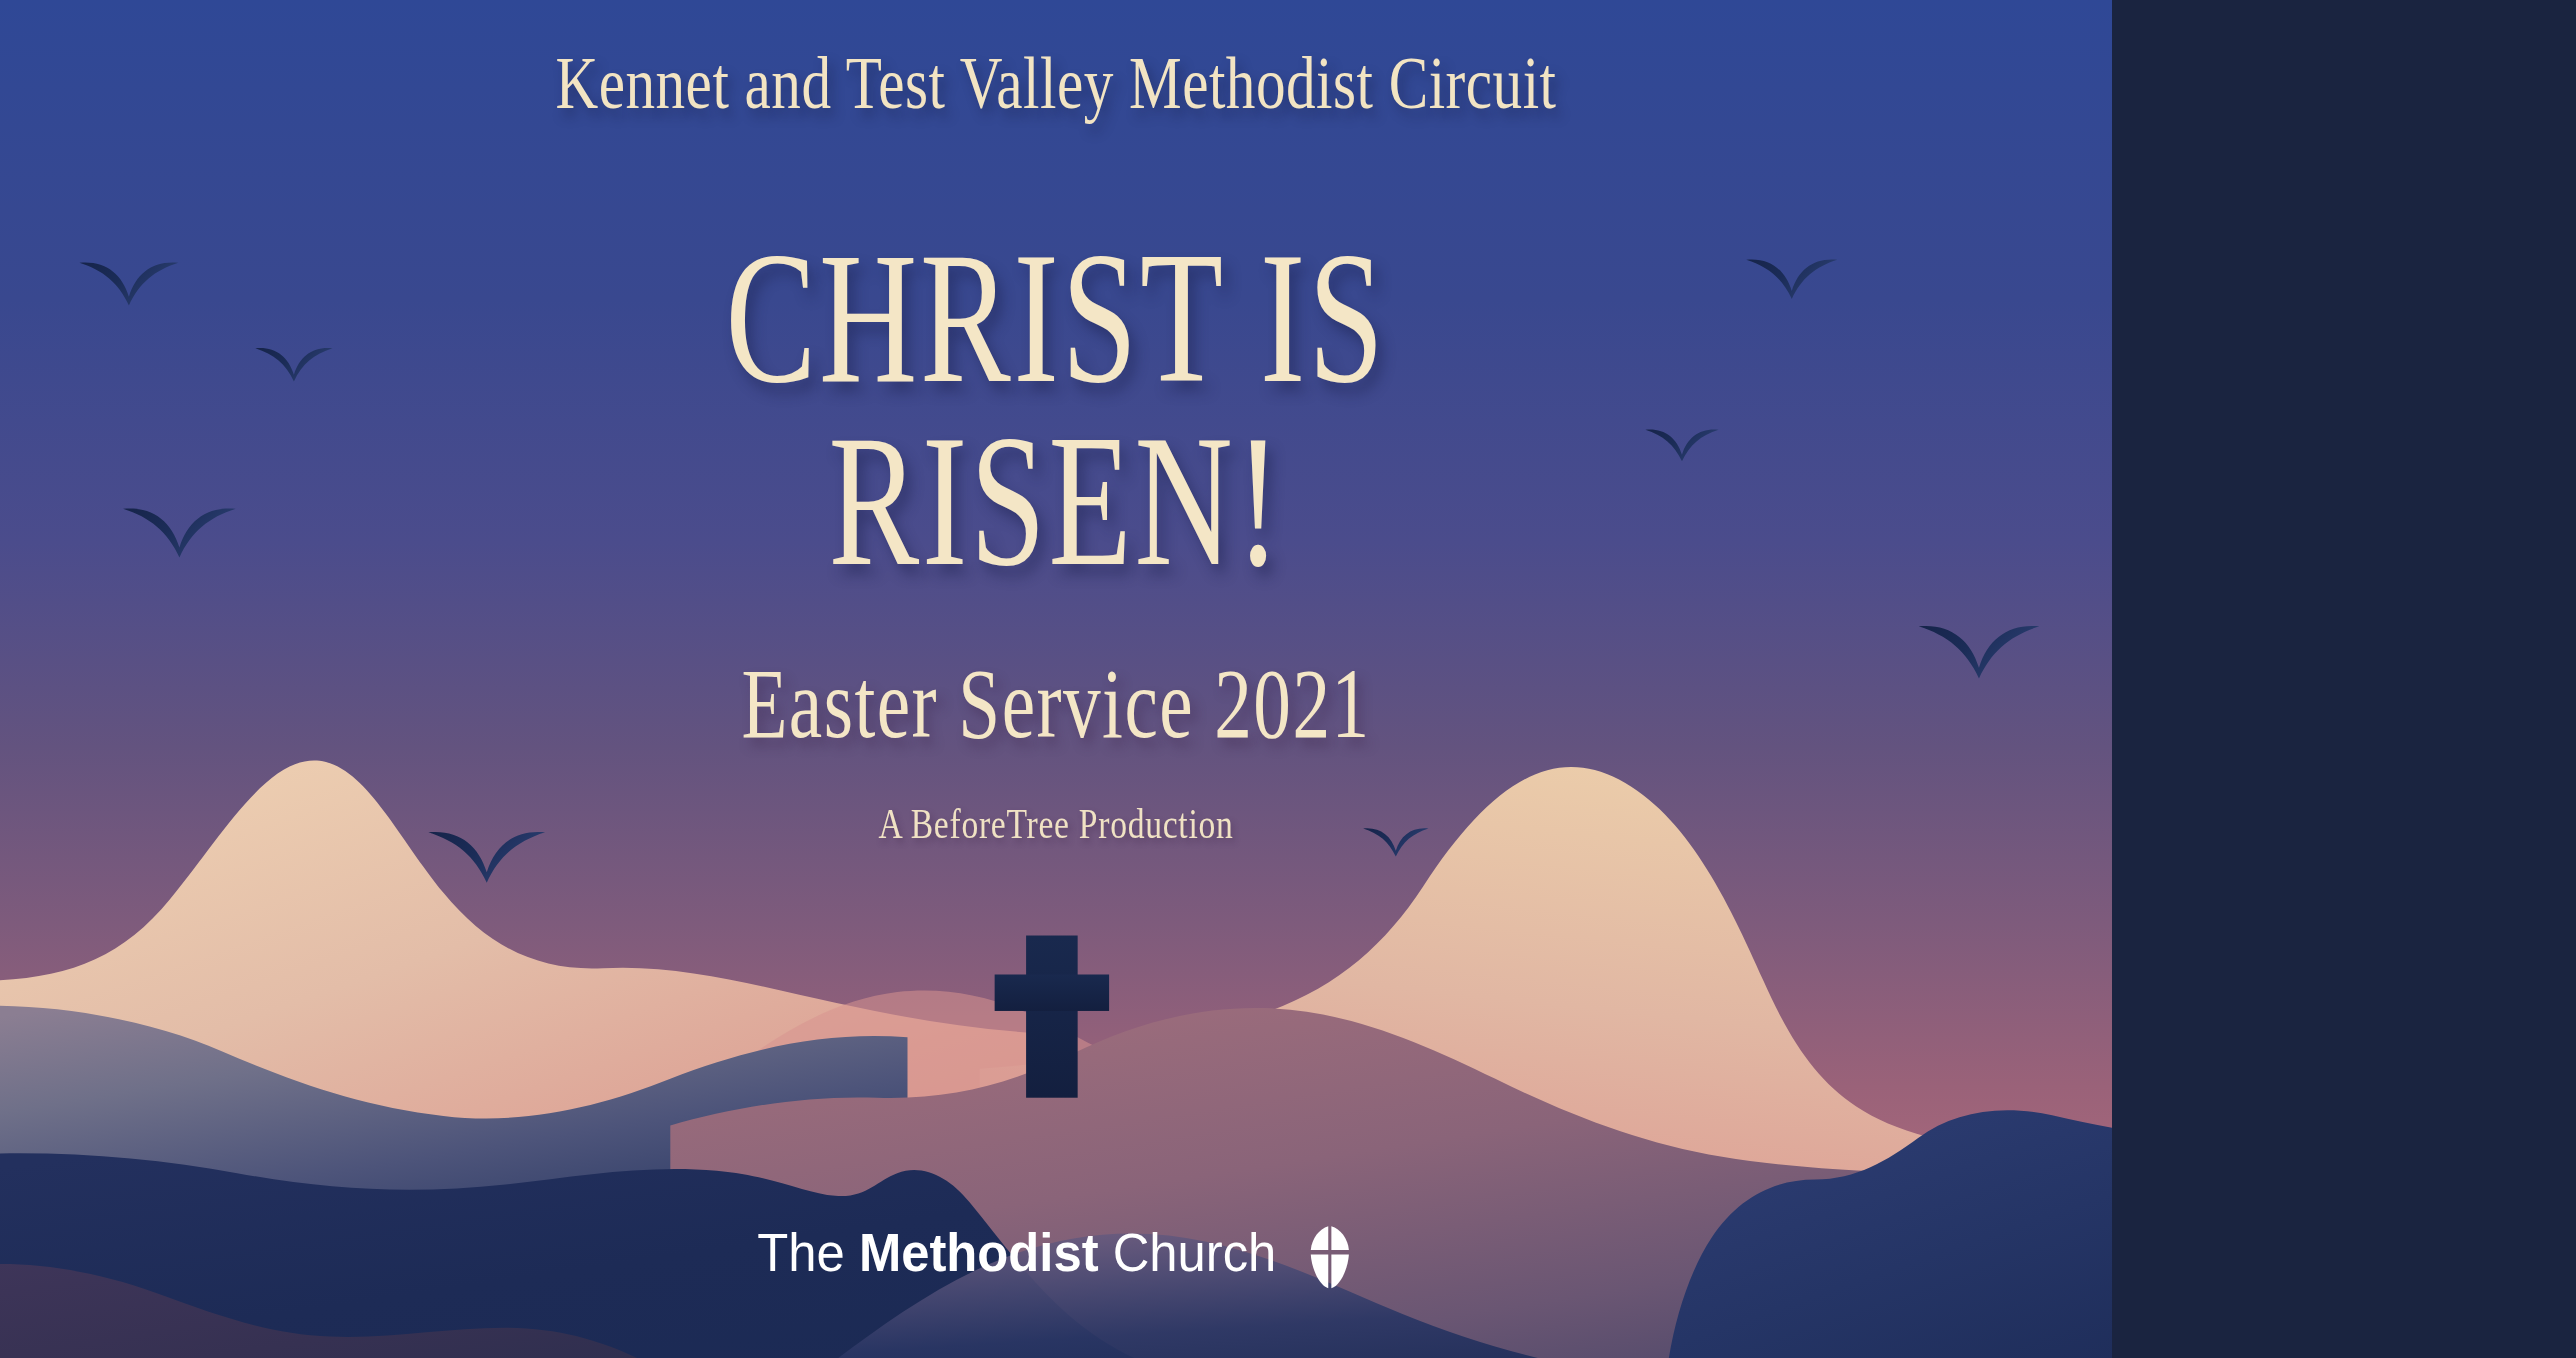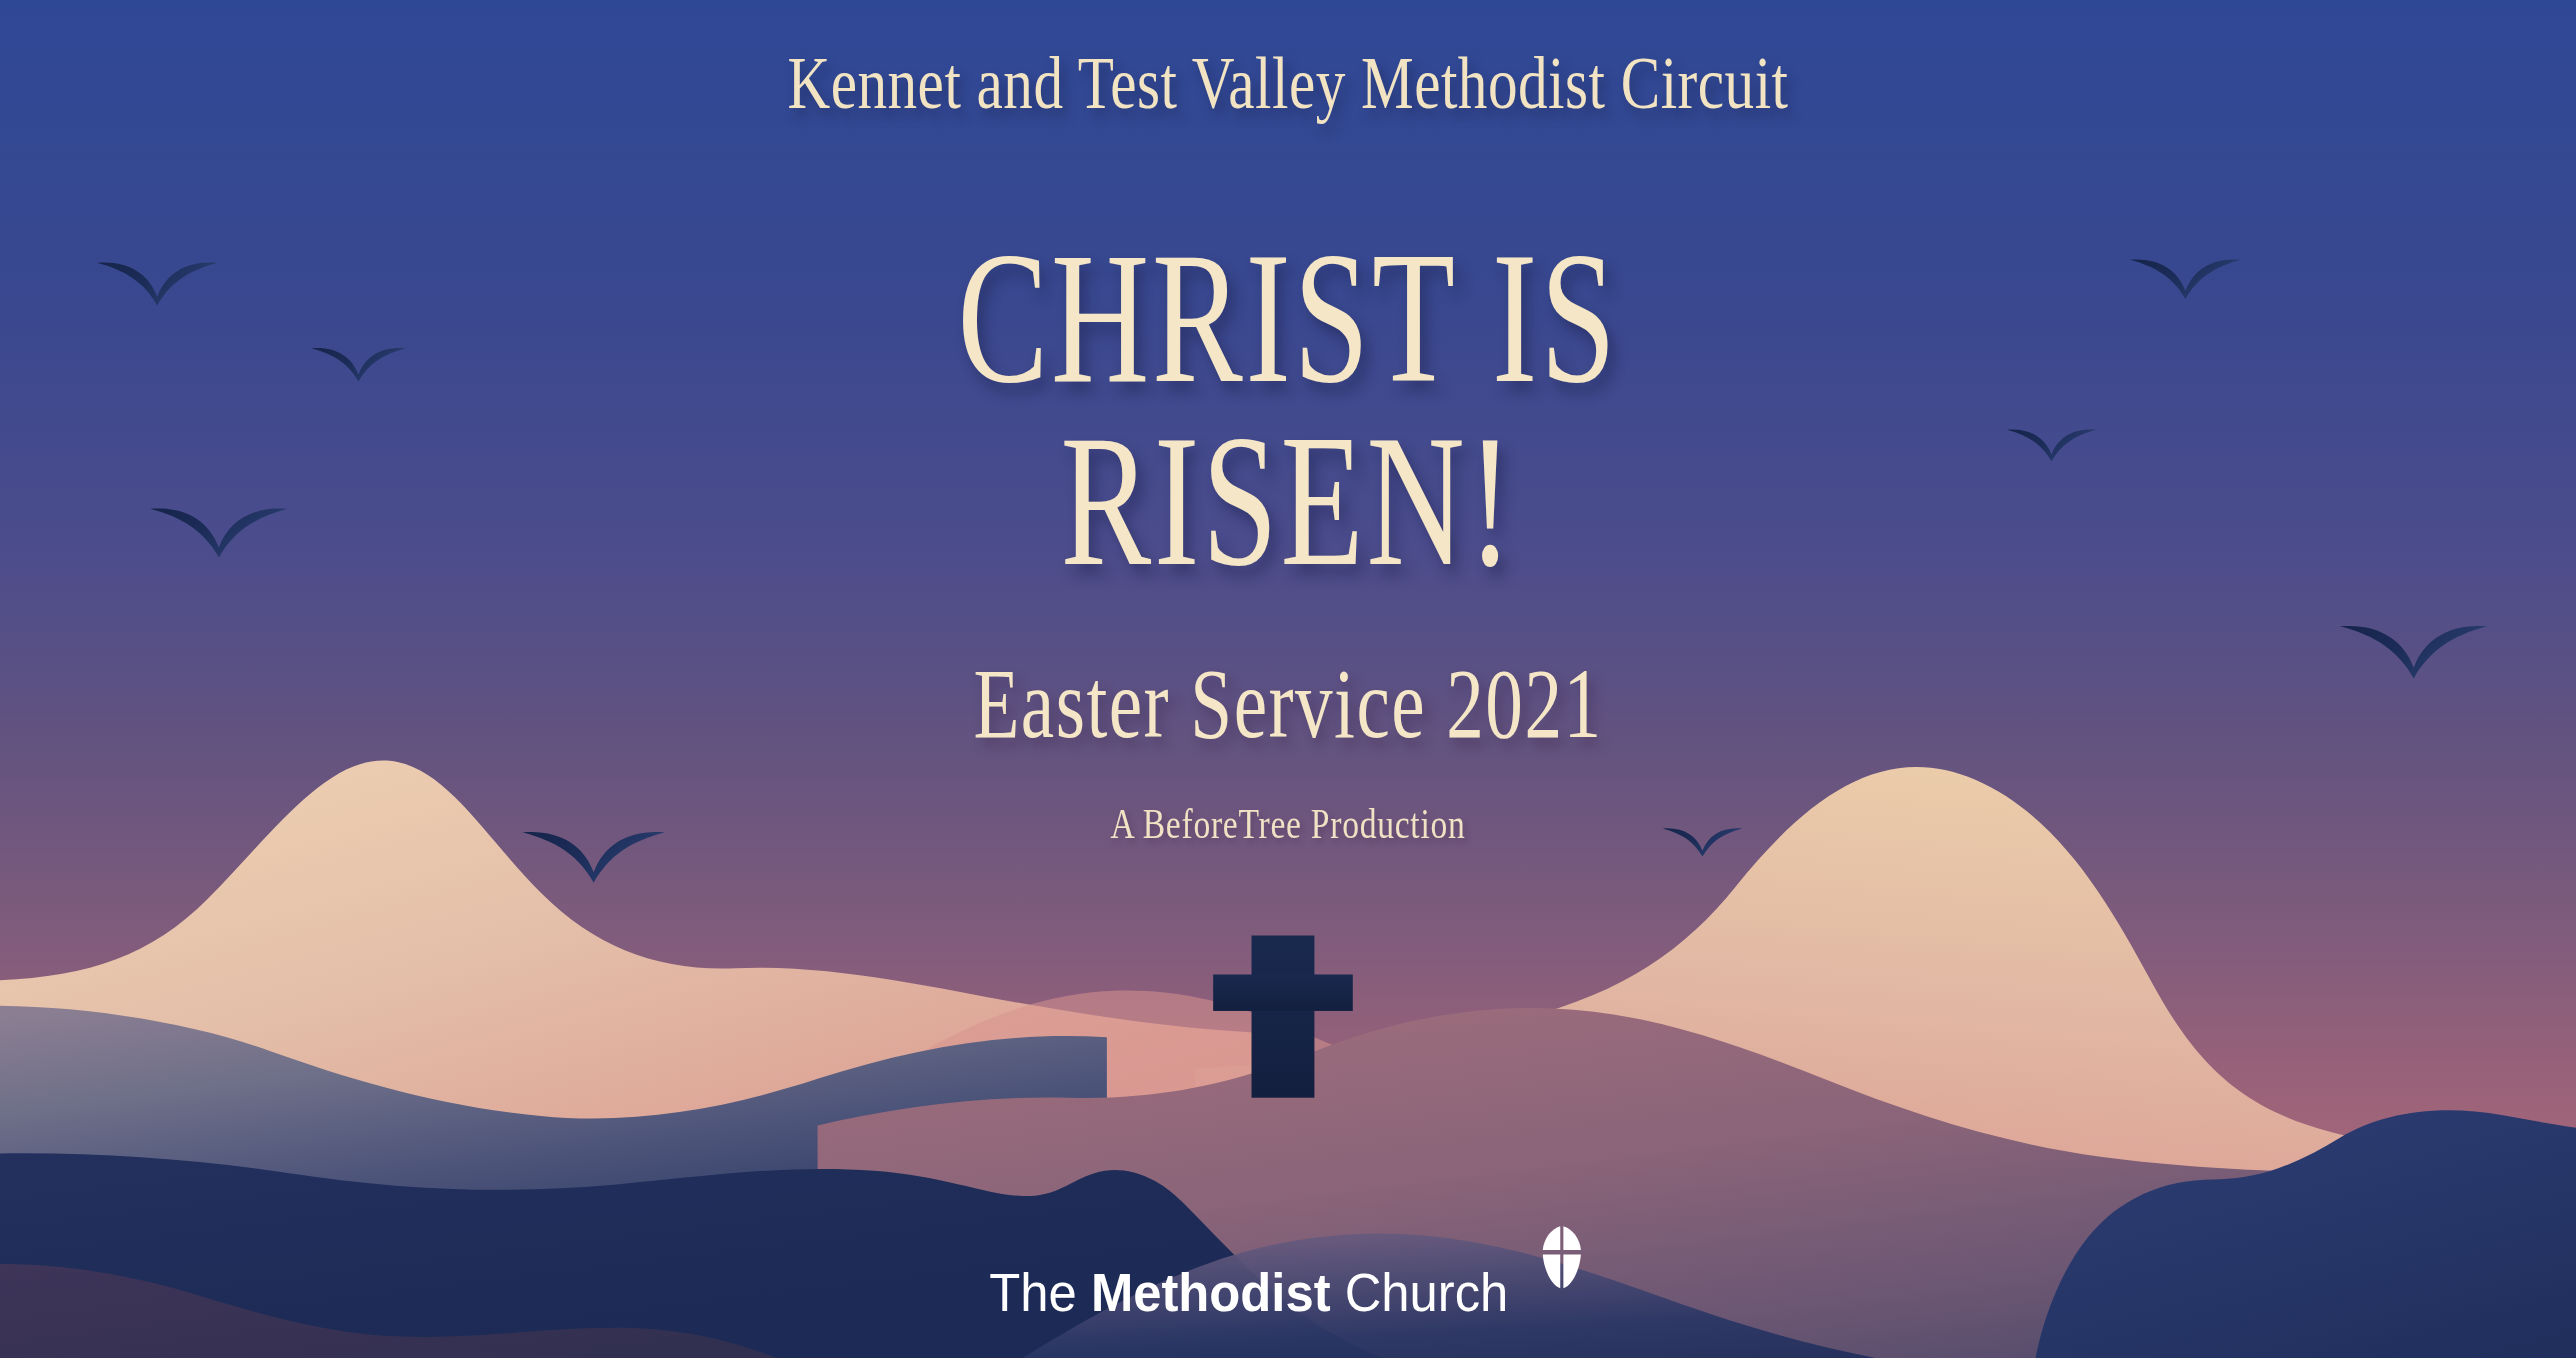--- a/index.html
+++ b/index.html
@@ -3,21 +3,21 @@
 <meta charset="utf-8">
 <title>Easter Service Title Card</title>
 <style>
   html, body {
     margin: 0;
     padding: 0;
     background: #1a2440;
   }
   #stage {
     position: relative;
-    width: 2576px;
+    width: 2112px;
     height: 1358px;
     overflow: hidden;
     font-family: "Liberation Serif", "DejaVu Serif", serif;
     background: #701a75;
   }
   #scene {
     position: absolute;
     inset: 0;
     width: 100%;
     height: 100%;
@@ -100,21 +100,20 @@
     white-space: nowrap;
   }
 
   
   .methodist-logo {
     position: absolute;
     left: 50%;
     bottom: 39px;
     transform: translateX(-50%);
     display: flex;
-    align-items: flex-end;
     gap: 0px;
     z-index: 6;
   }
   .methodist-wordmark {
     font-family: "Liberation Sans", "DejaVu Sans", sans-serif;
     font-size: 54px;
     line-height: 1;
     color: #ffffff;
     letter-spacing: 0px;
     white-space: nowrap;

